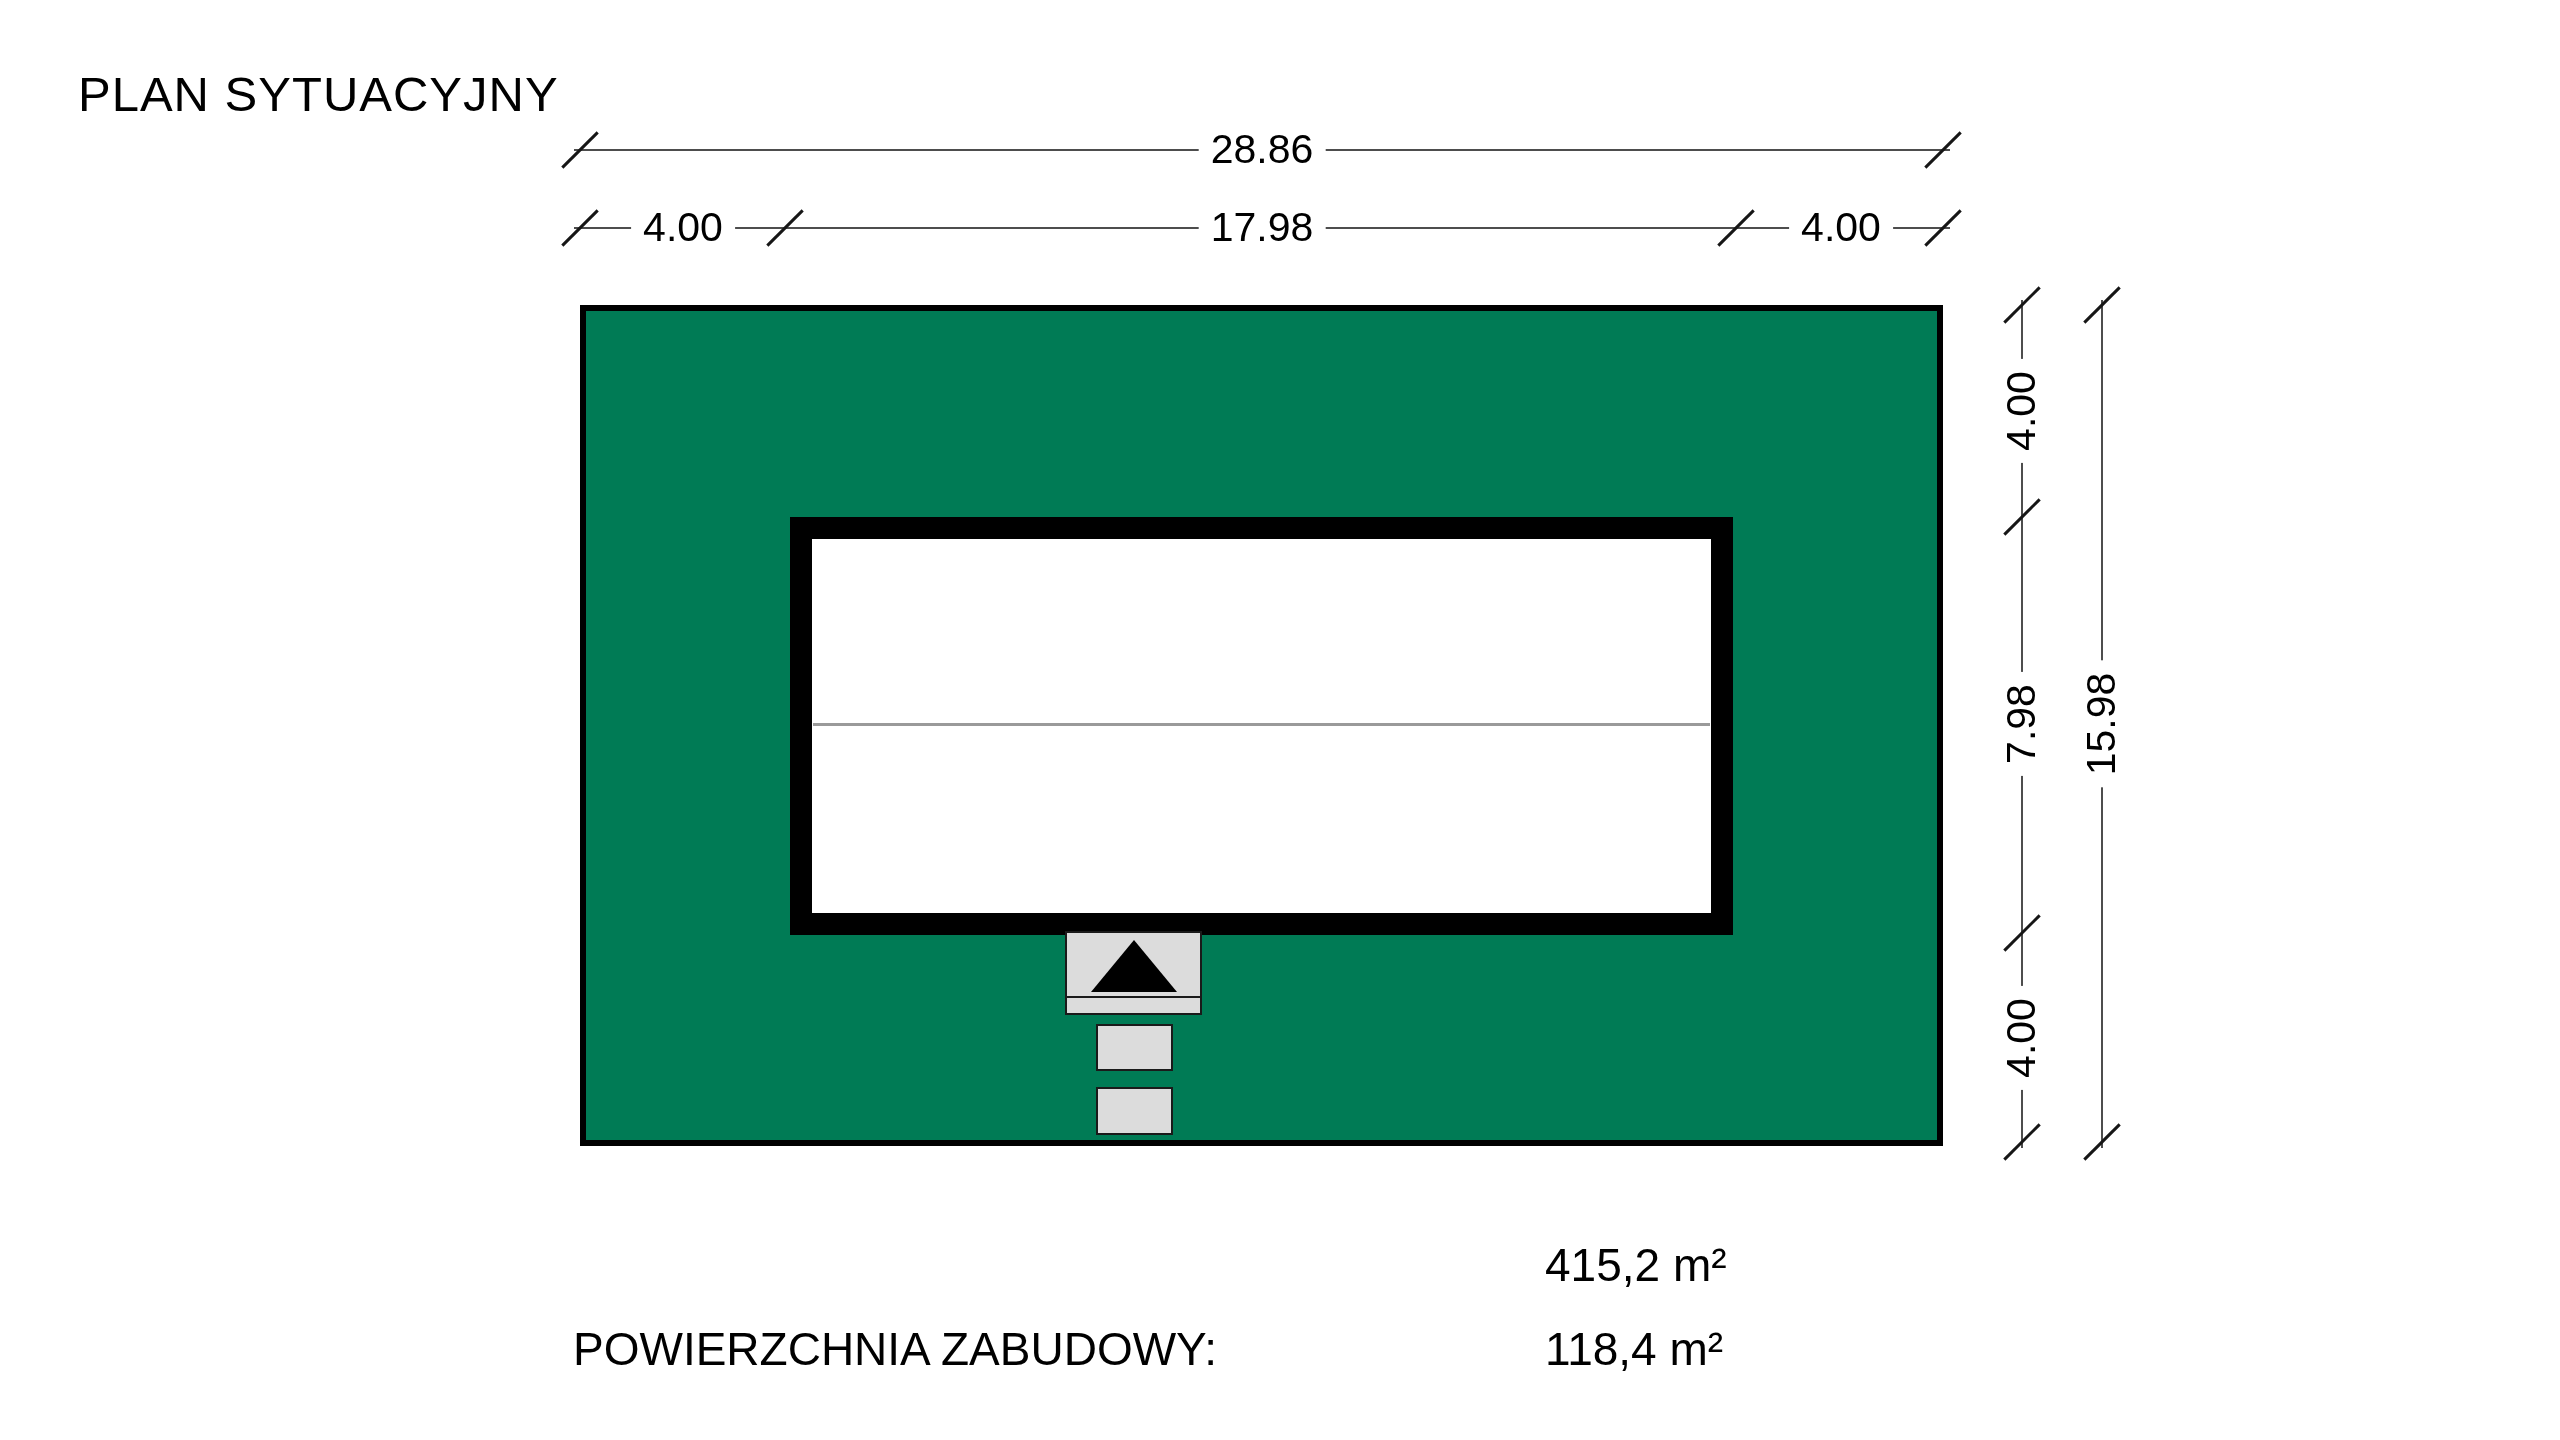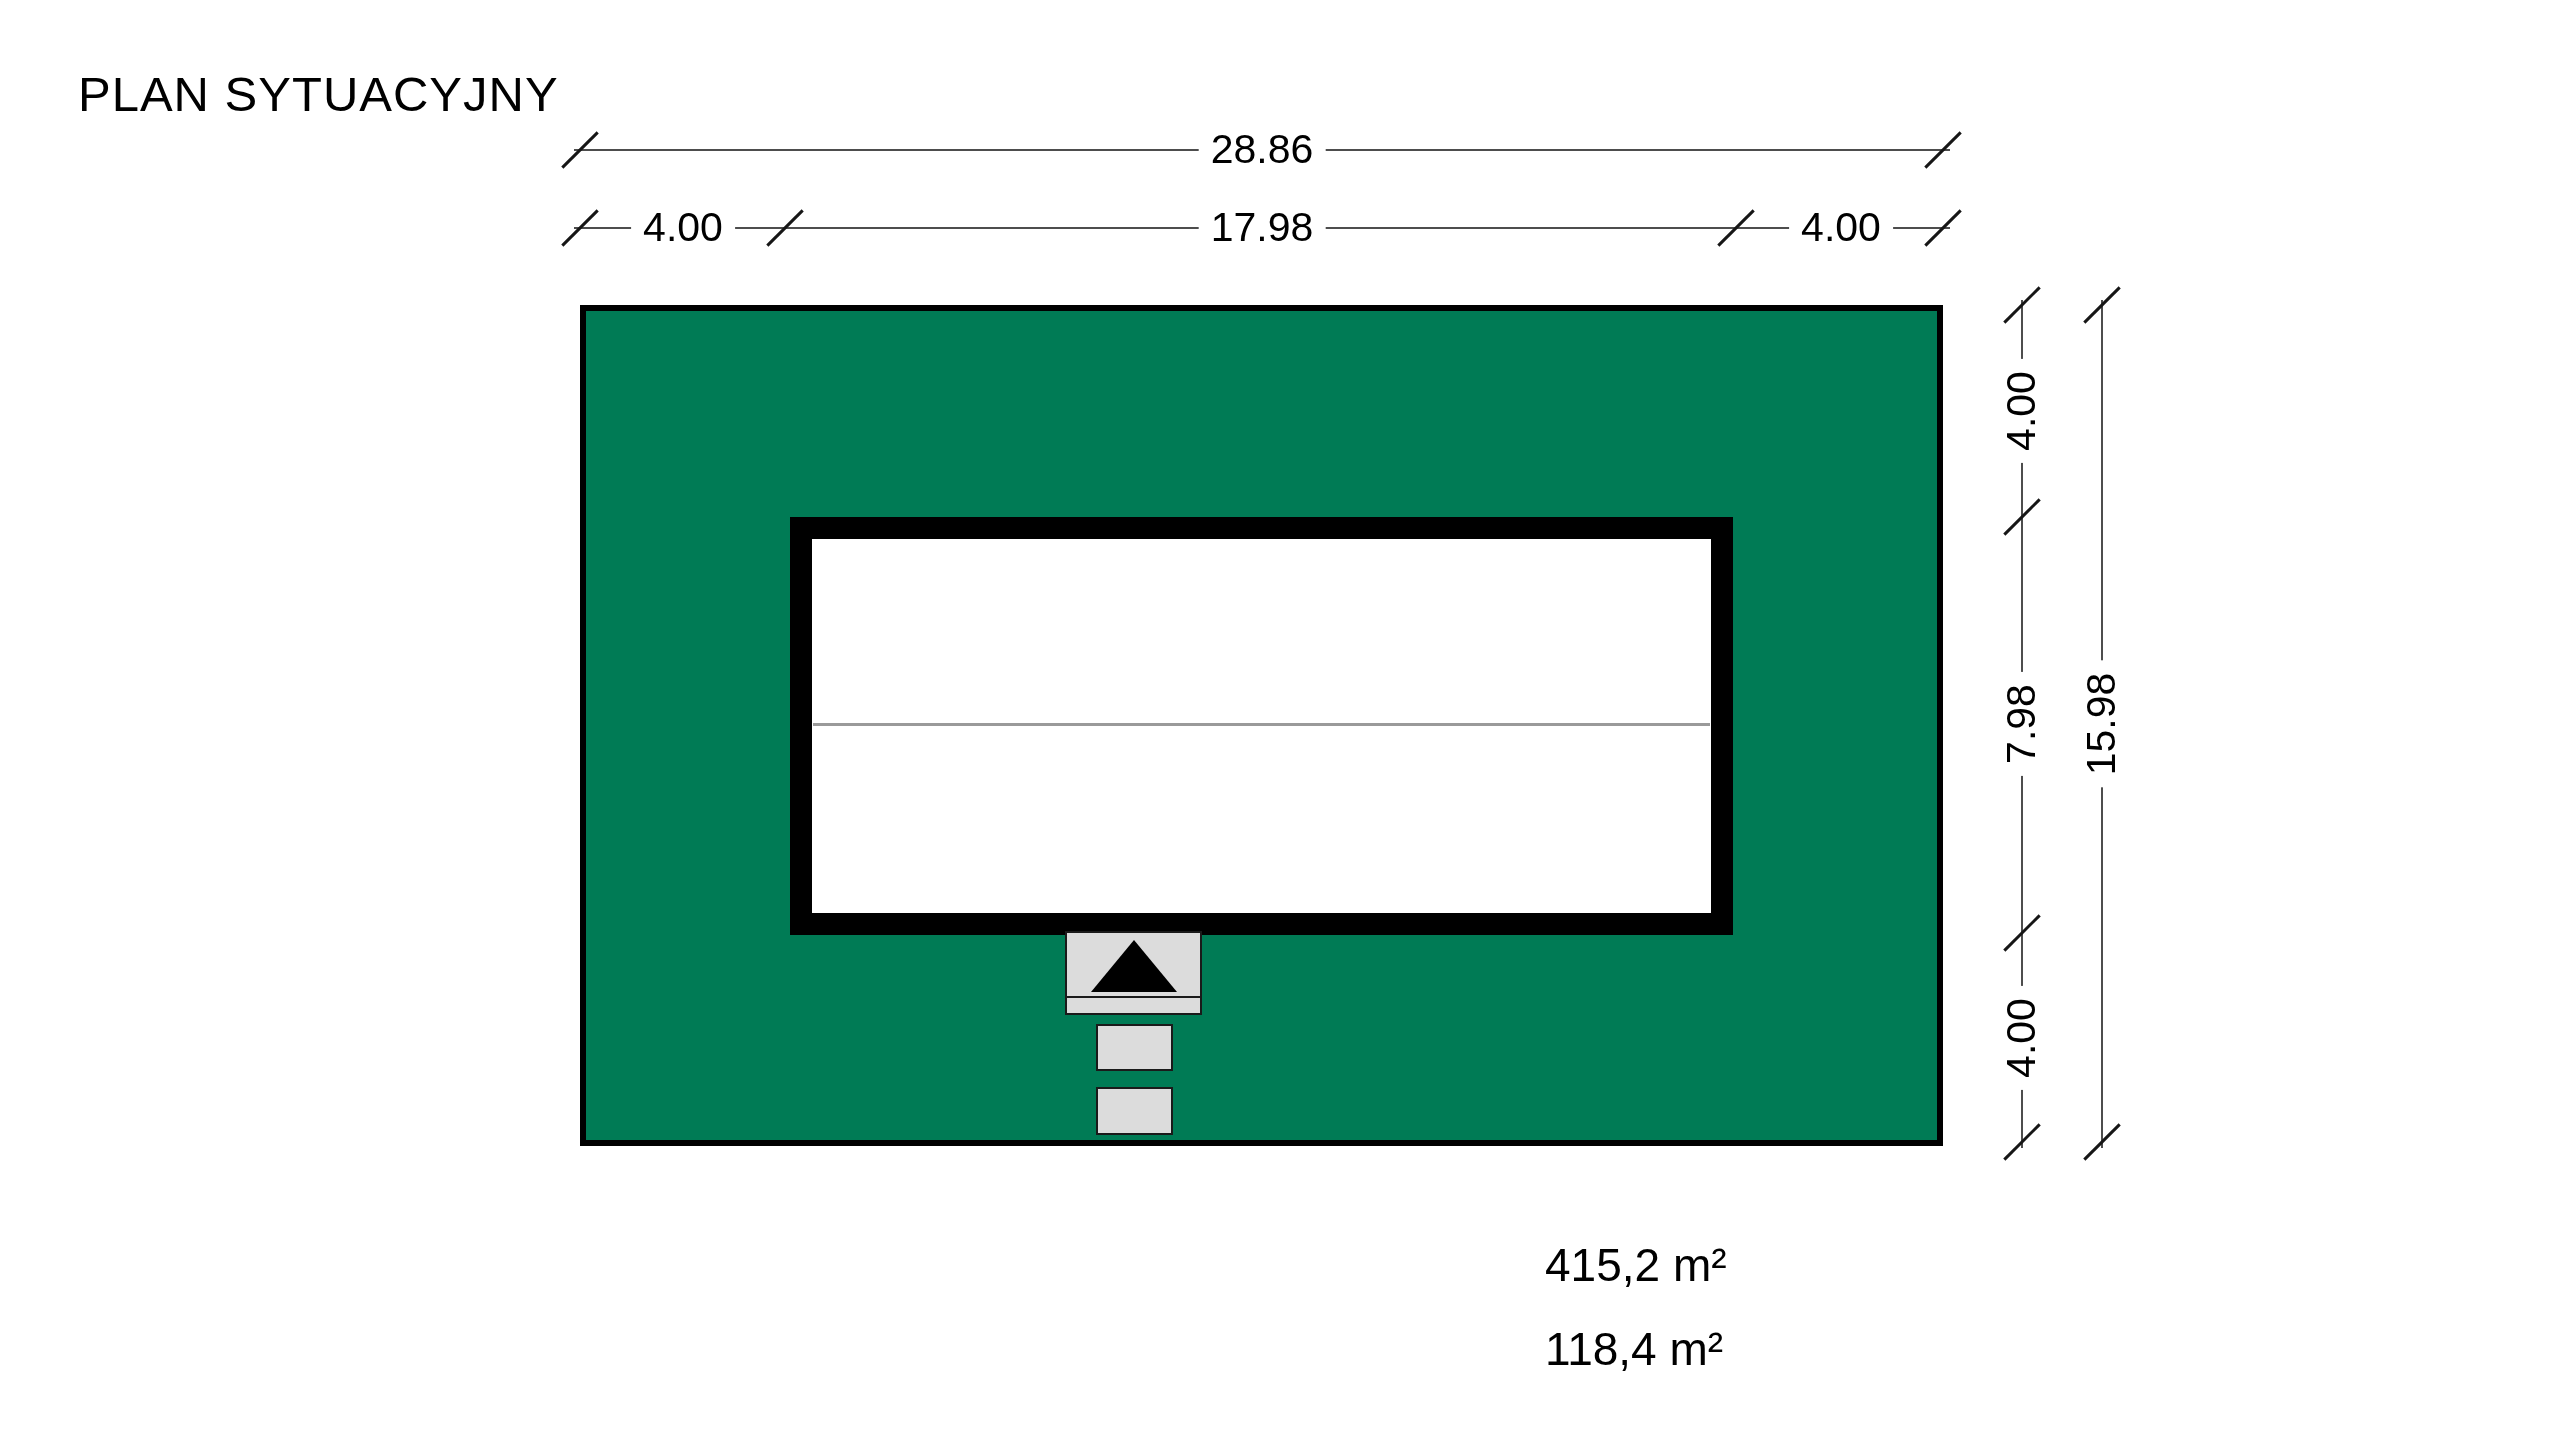--- a/index.html
+++ b/index.html
@@ -170,15 +170,16 @@
   <div class="dim-label v" style="left:2022px; top:411px;">4.00</div>
   <div class="dim-label v" style="left:2022px; top:724px;">7.98</div>
   <div class="dim-label v" style="left:2022px; top:1038px;">4.00</div>
 
   <div class="dl v" style="left:2101px; top:300px; height:848px;"></div>
   <div class="tick" style="left:2102px; top:305px;"></div>
   <div class="tick" style="left:2102px; top:1142px;"></div>
   <div class="dim-label v" style="left:2102px; top:724px;">15.98</div>
 
   <div class="area-text" style="left:1545px; top:1240px;">415,2 m²</div>
+  <div class="area-text" style="left:573px; top:1324px;">POWIERZCHNIA ZABUDOWY:</div>
   <div class="area-text" style="left:1545px; top:1324px;">118,4 m²</div>
 
 </div>
 
 </body></html>

